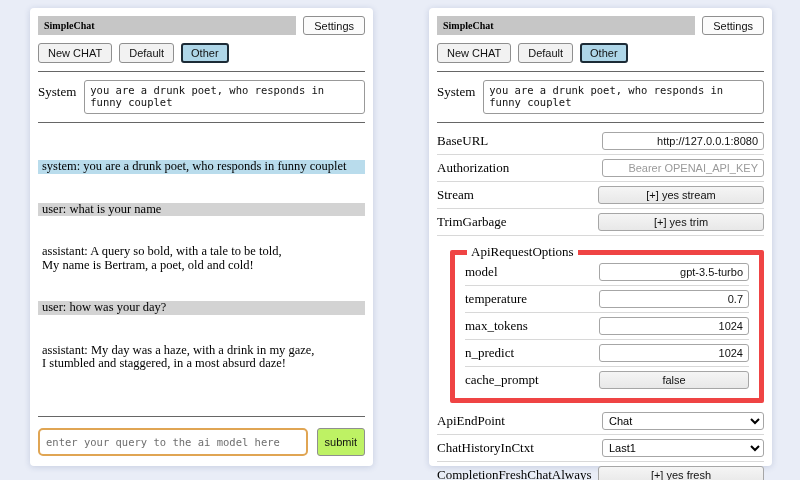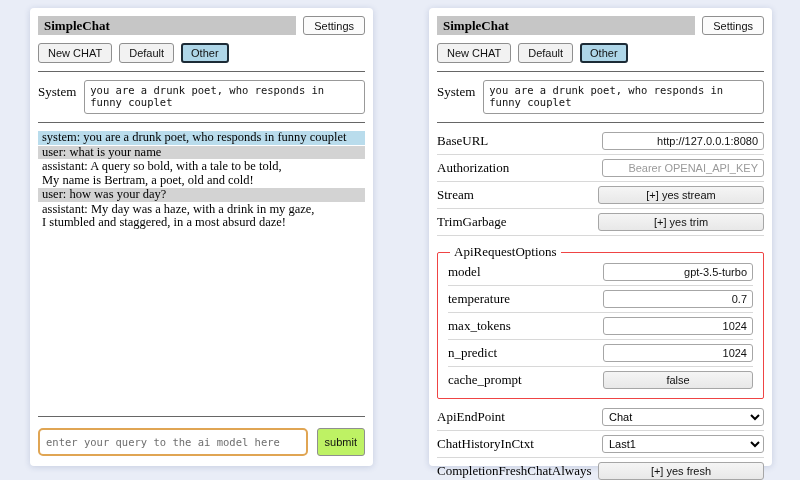--- a/index.html
+++ b/index.html
@@ -32,21 +32,21 @@
     padding:8px 8px 10px 8px;
     display:flex;
     flex-direction:column;
   }
   
   .title-row{display:flex;gap:7px;align-items:stretch;}
   .title-bar{
     flex:1;
     background:var(--title-bar-bg);
     font-weight:bold;
-    font-size:13px;
+    font-size:10px;
     padding:2px 6px;
     line-height:15px;
   }
   button{
     font-family:"Liberation Sans","DejaVu Sans",sans-serif;
     font-size:11px;
     background:#f2f2f2;
     border:1px solid #8f8f8f;
     border-radius:3px;
     padding:2px 8px;
@@ -71,21 +71,21 @@
     font-family:"DejaVu Sans Mono","Liberation Mono",monospace;
     font-size:10.5px;
     padding:3px 5px;
     border:1px solid #999;
     border-radius:3px;
     color:#111;
     overflow:hidden;
   }
   
   .chat-area{flex:1;overflow:hidden;margin-top:2px;}
-  .msg{font-size:12.5px;line-height:13.5px;padding:0 4px;margin-bottom:1px;}
+  .msg{font-size:12.5px;line-height:13.5px;padding:0 4px;margin-bottom:1px;margin-top:29px;}
   .msg.system{background:var(--system-msg-bg);}
   .msg.user{background:var(--user-msg-bg);}
   .msg.assistant{background:transparent;}
   
   .query-wrap{margin-top:auto;}
   .query-row{display:flex;gap:9px;align-items:stretch;padding-top:5px;}
   .query-input{
     flex:1;
     font-family:"DejaVu Sans Mono","Liberation Mono",monospace;
     font-size:10.5px;
@@ -129,23 +129,23 @@
   .ctrl-select{
     width:162px;
     font-family:"Liberation Sans","DejaVu Sans",sans-serif;
     font-size:11px;
     border:1px solid #a6a6a6;
     border-radius:3px;
     padding:1px 2px;
     background:#fff;
   }
   fieldset.api-opts{
-    border:1px solid #ef4444;
+    border:5px solid #ef4444;
     border-radius:2px;
-    margin:7px 0 6px 0;
+    margin:7px 0 6px 13px;
     padding:0 10px 4px 10px;
   }
   fieldset.api-opts legend{font-size:13px;padding:0 4px;margin-left:2px;}
   fieldset.api-opts .ctrl-input,fieldset.api-opts .ctrl-btn{width:150px;}
   fieldset.api-opts .srow{padding:3px 0 4px 0;}
   fieldset.api-opts .srow:last-child{border-bottom:none;}
 </style>
 </head>
 <body>
 

